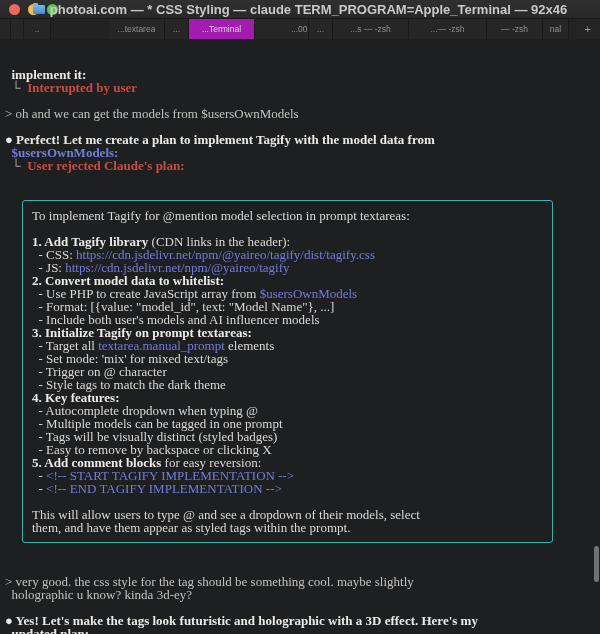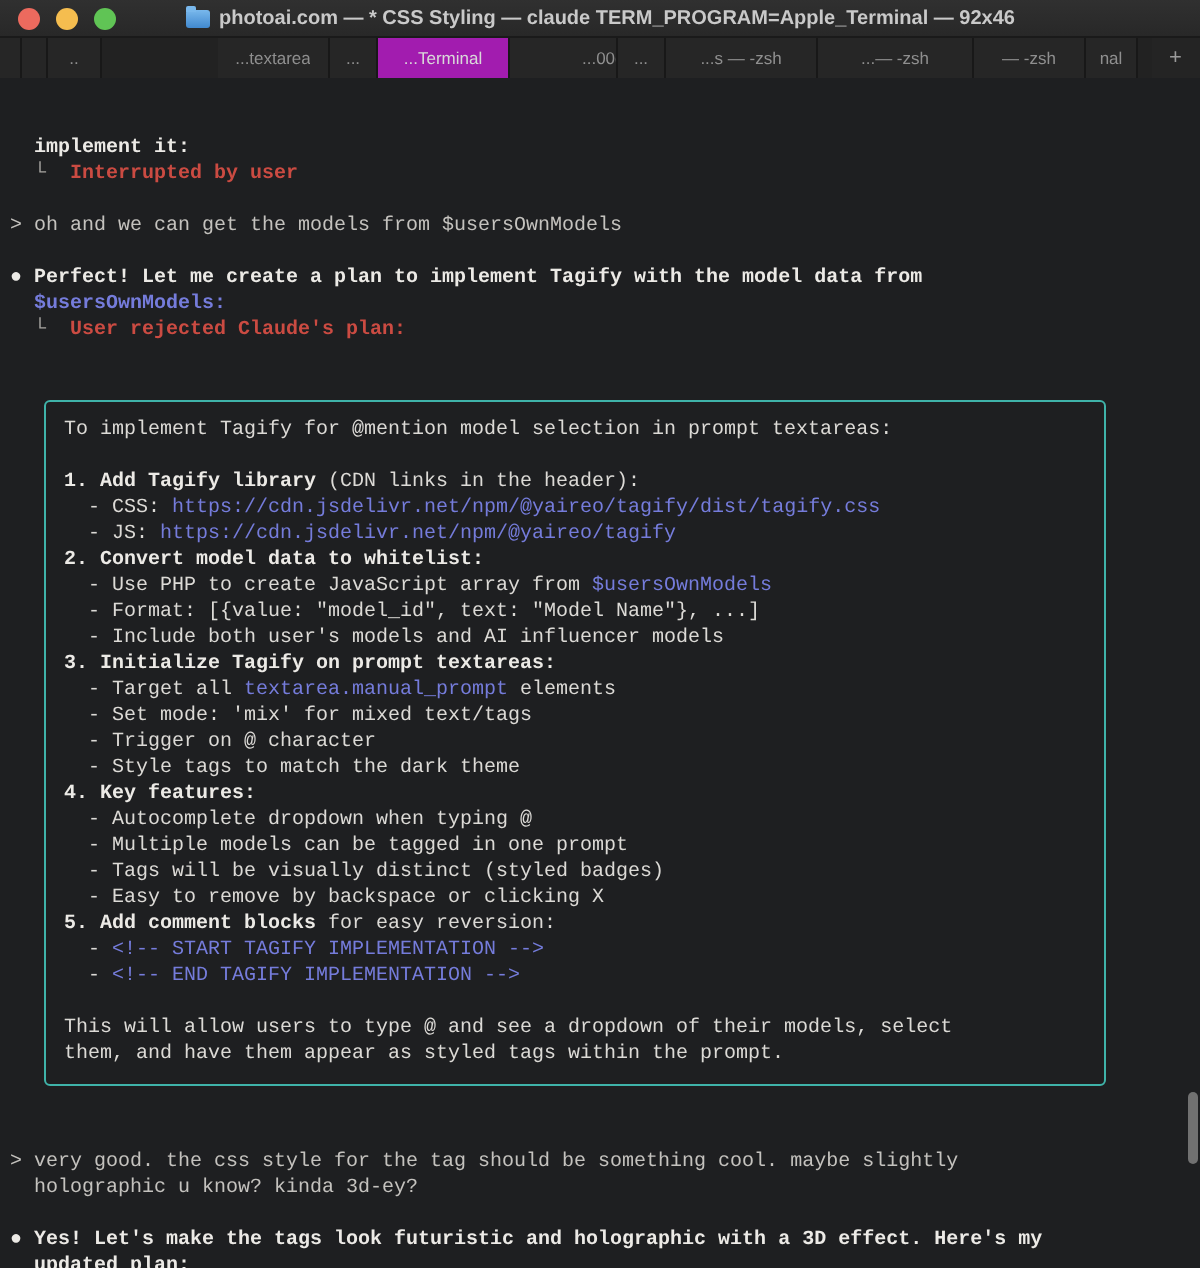--- a/index.html
+++ b/index.html
@@ -26,21 +26,21 @@
     pointer-events:none;
   }
   .foldericon{
     width:12px;height:9px;border-radius:1.5px;position:relative;
     background:linear-gradient(#79b8ec,#4189cf);
   }
   .foldericon::before{
     content:"";position:absolute;top:-2px;left:0;width:5px;height:3px;
     border-radius:1px 1px 0 0;background:#79b8ec;
   }
-  .wtitle{font-size:10px;font-weight:bold;color:#c9c9c9;white-space:nowrap;}
+  .wtitle{font-size:13px;font-weight:bold;color:#c9c9c9;white-space:nowrap;}
   
   .tabbar{
     height:20px;background:#222;display:flex;align-items:stretch;
     border-bottom:1px solid #171717;
   }
   .tabscroll{display:flex;flex:1 1 auto;min-width:0;}
   .tab{
     flex:0 0 auto;display:flex;align-items:center;justify-content:center;
     background:#262626;border-right:1px solid #181818;
     overflow:hidden;box-sizing:border-box;
@@ -51,22 +51,22 @@
   .tab.active{background:#a21caf;}
   .tab.active span{color:#d9d9d9;}
   .newtab{
     flex:1 0 18px;display:flex;align-items:center;justify-content:center;
     background:#242424;color:#9a9a9a;font-size:11px;
   }
   
   .terminal{
     position:absolute;top:39px;left:0;right:0;bottom:0;
     background:var(--bg,#1e1f21);
-    font-family:Liberation Mono, monospace;
-    font-size:10px;line-height:13px;
+    font-family:Liberation Serif, serif;
+    font-size:13px;line-height:13px;
     padding:3px 5px 0 5px;
     white-space:pre;
   }
   .tl{height:13px;}
   .c-a{color:var(--fg,#eceae6);font-weight:bold;}
   .c-w{color:var(--plan,#dcdad6);}
   .c-wb{color:var(--fg,#eceae6);font-weight:bold;}
   .c-g{color:var(--muted,#c4c2be);}
   .c-r{color:var(--red,#cb4b42);font-weight:bold;}
   .c-p{color:var(--purple,#757cdb);}

